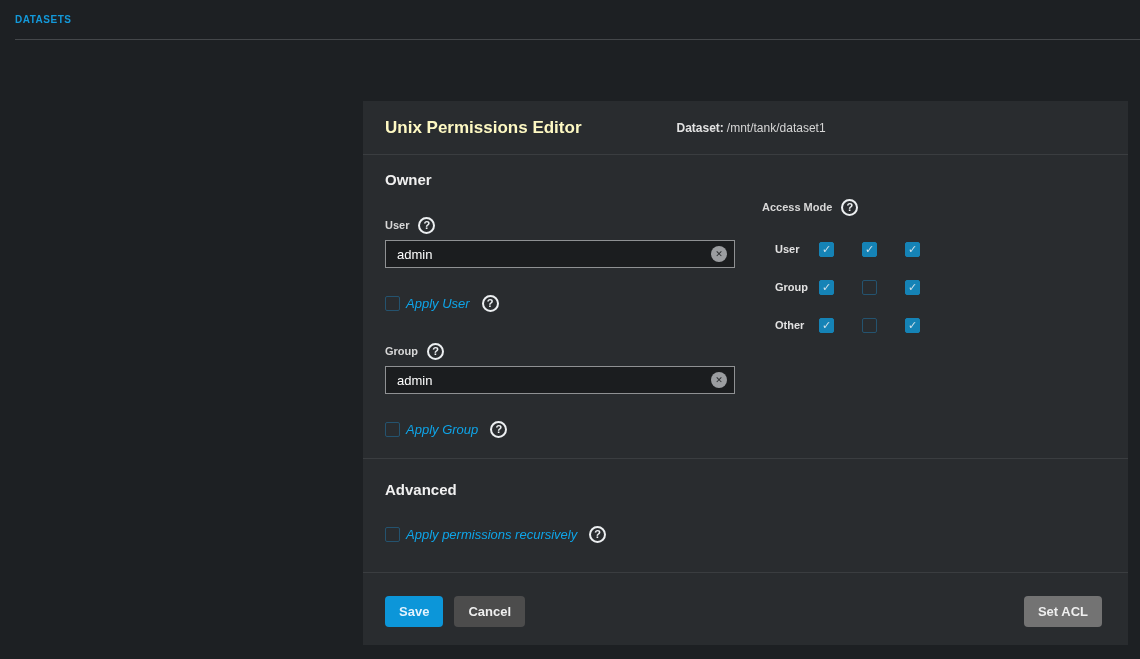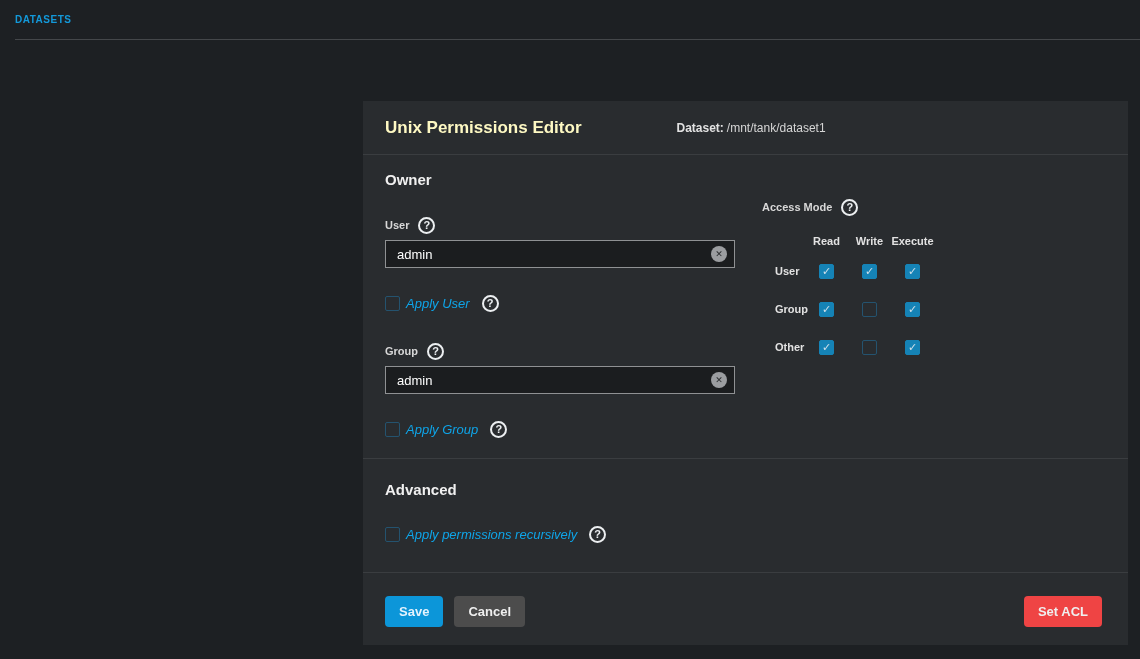--- a/index.html
+++ b/index.html
@@ -92,21 +92,21 @@
 
   
   .actions-bar { height:72px; display:flex; align-items:flex-start; padding:23px 26px 0 22px; }
   .btn {
     height:31px; padding:0 14px; border:none; border-radius:4px;
     font-family:"Liberation Sans","DejaVu Sans",sans-serif;
     font-size:13px; font-weight:bold; cursor:pointer; line-height:31px;
   }
   .btn-save { background:#0c96d9; color:#e3f2fd; }
   .btn-cancel { background:#4c4c4c; color:#efefef; margin-left:11px; }
-  .btn-setacl { background:#ef4444; color:#efefef; margin-left:auto; }
+  .btn-setacl { background:#737373; color:#efefef; margin-left:auto; }
 </style>
 </head>
 <body>
 
 <div class="page-header">
   <a class="breadcrumb">DATASETS</a>
 </div>
 <div class="header-divider"></div>
 
 <div class="card">
@@ -156,26 +156,20 @@
     </div>
 
     <div class="col-access">
 
       <div class="field-label-row">
         <span class="field-label">Access Mode</span>
         <span class="help-icon">?</span>
       </div>
 
       <div class="mode-table">
-        <div class="mode-row mode-head-row">
-          <span></span>
-          <span class="mode-col-header">Read</span>
-          <span class="mode-col-header">Write</span>
-          <span class="mode-col-header">Execute</span>
-        </div>
 
         <div class="mode-row mode-body-row">
           <span class="mode-row-label">User</span>
           <span class="mode-cell">
               <span class="cb checked"></span>
             </span>
           <span class="mode-cell">
               <span class="cb checked"></span>
             </span>
           <span class="mode-cell">

